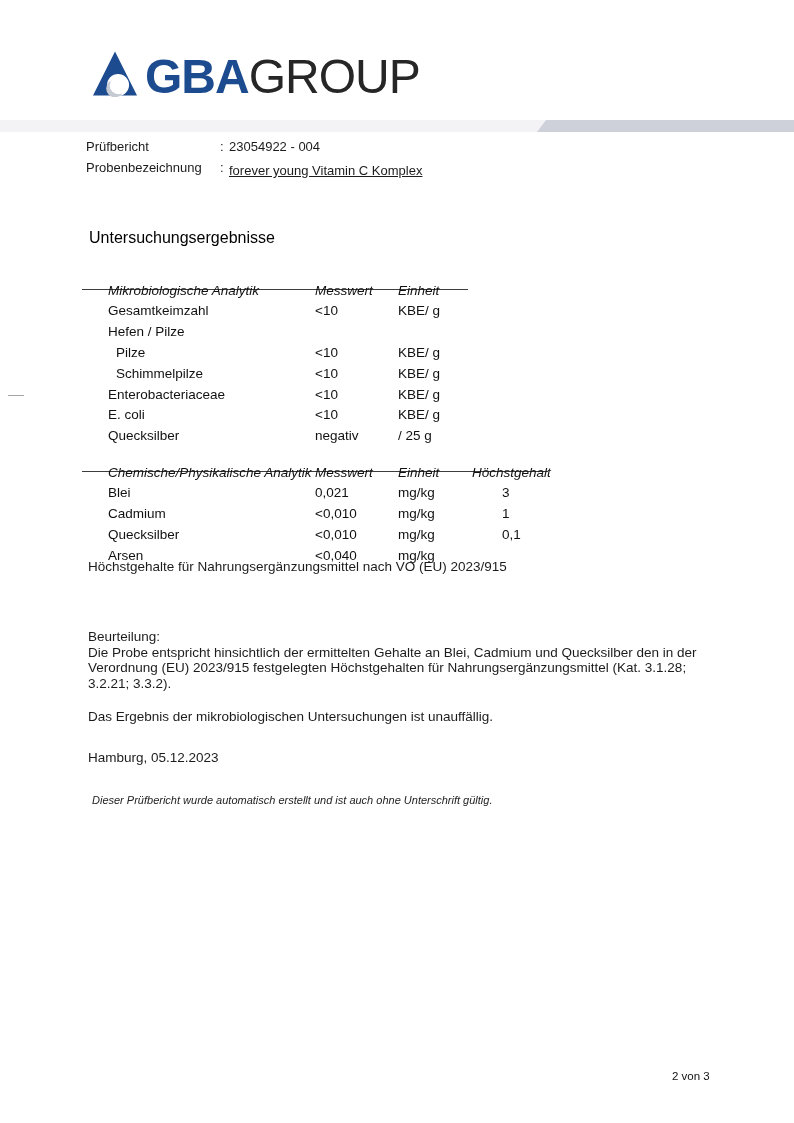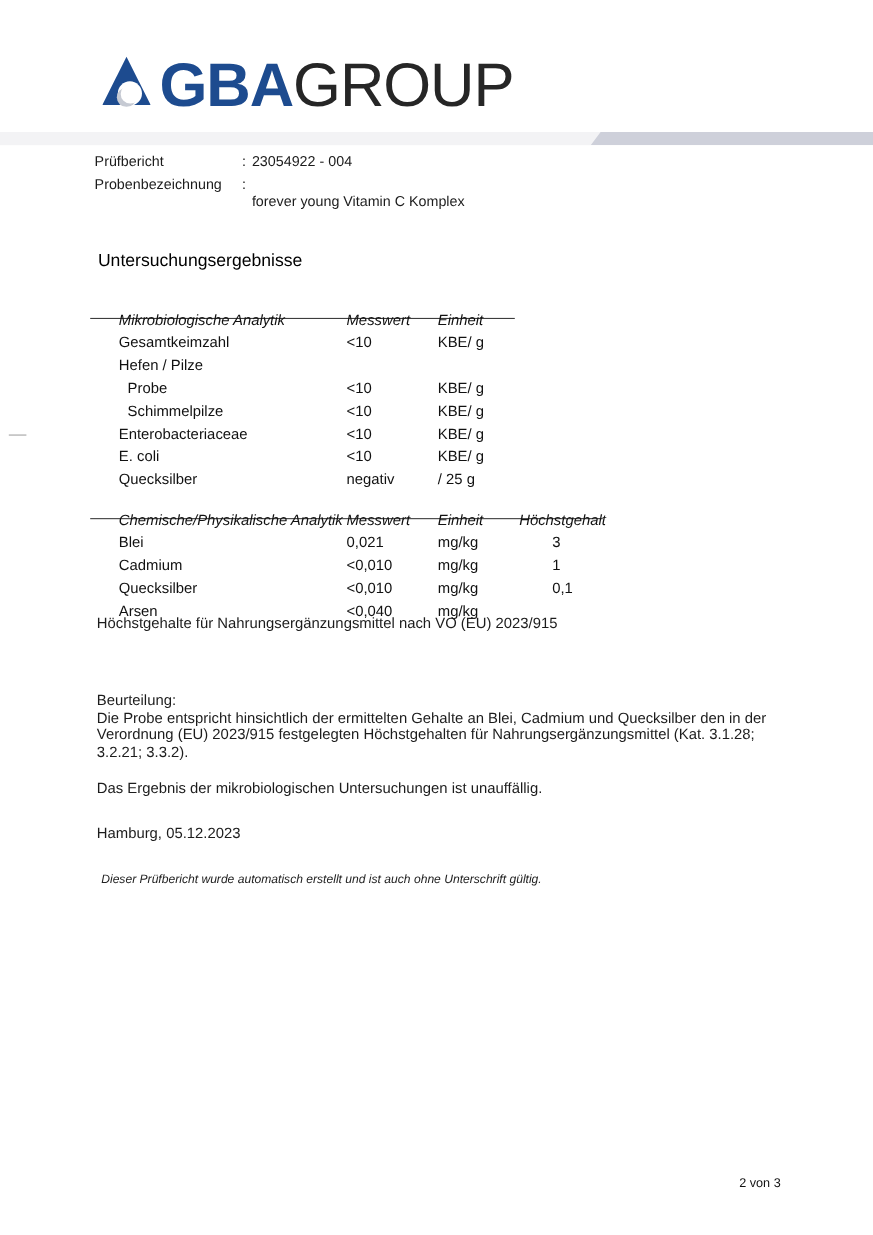--- a/index.html
+++ b/index.html
@@ -7,34 +7,34 @@
     position:relative;
     width:794px;height:1123px;
     background:#ffffff;
     font-family:"Liberation Sans","DejaVu Sans",sans-serif;
     color:#1c1c1c;
     overflow:hidden;
   }
   
   .logo{position:absolute;left:93px;top:50px;display:flex;align-items:flex-end;}
   .logo svg{display:block;}
-  .logo-text{margin-left:8px;font-size:56px;line-height:40px;letter-spacing:-1px;white-space:nowrap;}
+  .logo-text{margin-left:8px;font-size:48px;line-height:40px;letter-spacing:-1px;white-space:nowrap;}
   .logo-bold{font-weight:bold;color:#1d4b8f;}
   .logo-light{font-weight:400;color:#262626;}
   
   .topbar{position:absolute;left:0;top:120px;width:794px;height:12px;background:#f3f3f5;}
   .topbar-dark{position:absolute;left:537px;top:0;width:257px;height:12px;background:#ced0da;
     clip-path:polygon(9px 0,100% 0,100% 100%,0 100%);}
   
   .meta{position:absolute;left:0;top:139px;width:794px;font-size:13px;}
   .meta-row{position:relative;height:21px;}
   .meta-label{position:absolute;left:86px;top:0;}
   .meta-colon{position:absolute;left:220px;top:0;}
   .meta-value{position:absolute;left:229px;top:0;}
-  .meta-value.offset{top:15px;}
+  .meta-value.offset{top:3px;text-decoration:underline;}
   
   .section-title{position:absolute;left:89px;top:229px;font-size:16px;font-weight:normal;color:#000;}
   
   .ttable{position:absolute;font-size:13.5px;color:#111;}
   .t1{left:82px;top:271px;width:600px;}
   .t2{left:82px;top:453px;width:640px;}
   .thead{position:relative;height:17px;font-style:italic;}
   .rule{border-top:1px solid #3d3d3d;height:0;margin-top:1px;}
   .t1 .rule{width:386px;}
   .t2 .rule{width:466px;}
@@ -104,21 +104,21 @@
           <span class="c c0">Gesamtkeimzahl</span>
           <span class="c c1">&lt;10</span>
           <span class="c c2">KBE/ g</span>
         </div>
         <div class="trow">
           <span class="c c0">Hefen / Pilze</span>
           <span class="c c1"></span>
           <span class="c c2"></span>
         </div>
         <div class="trow">
-          <span class="c c0 indent">Probe</span>
+          <span class="c c0 indent">Pilze</span>
           <span class="c c1">&lt;10</span>
           <span class="c c2">KBE/ g</span>
         </div>
         <div class="trow">
           <span class="c c0 indent">Schimmelpilze</span>
           <span class="c c1">&lt;10</span>
           <span class="c c2">KBE/ g</span>
         </div>
         <div class="trow">
           <span class="c c0">Enterobacteriaceae</span>

